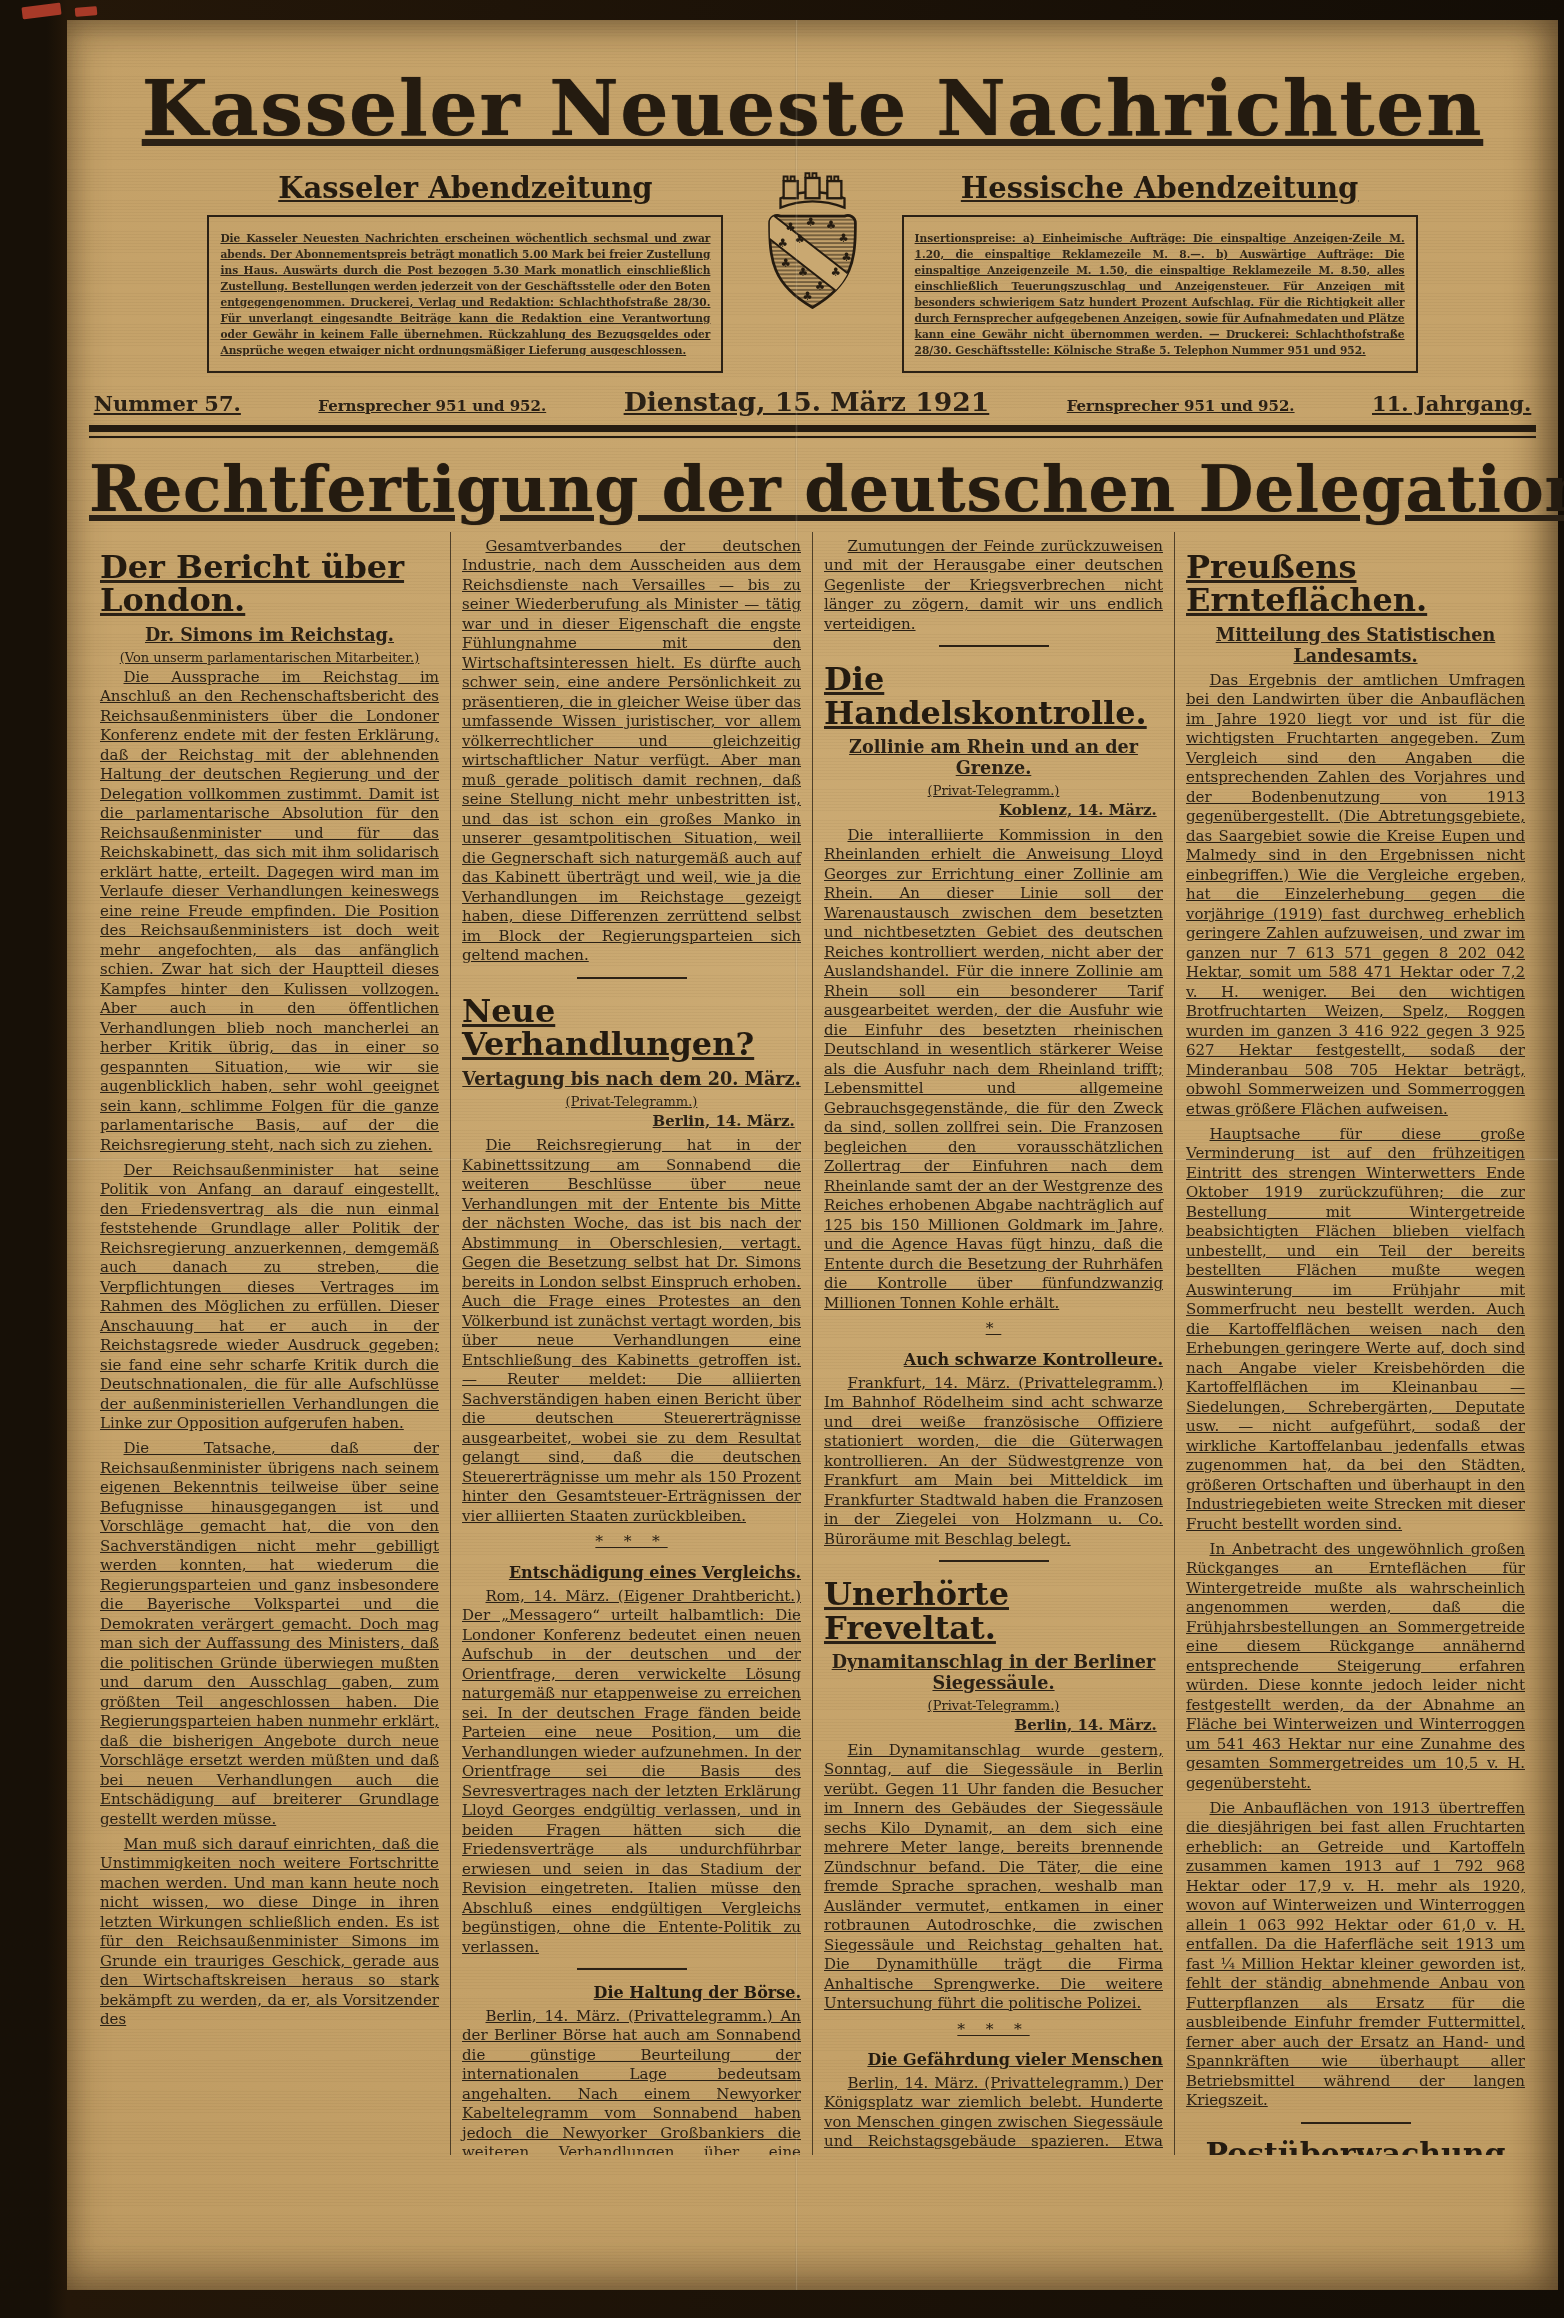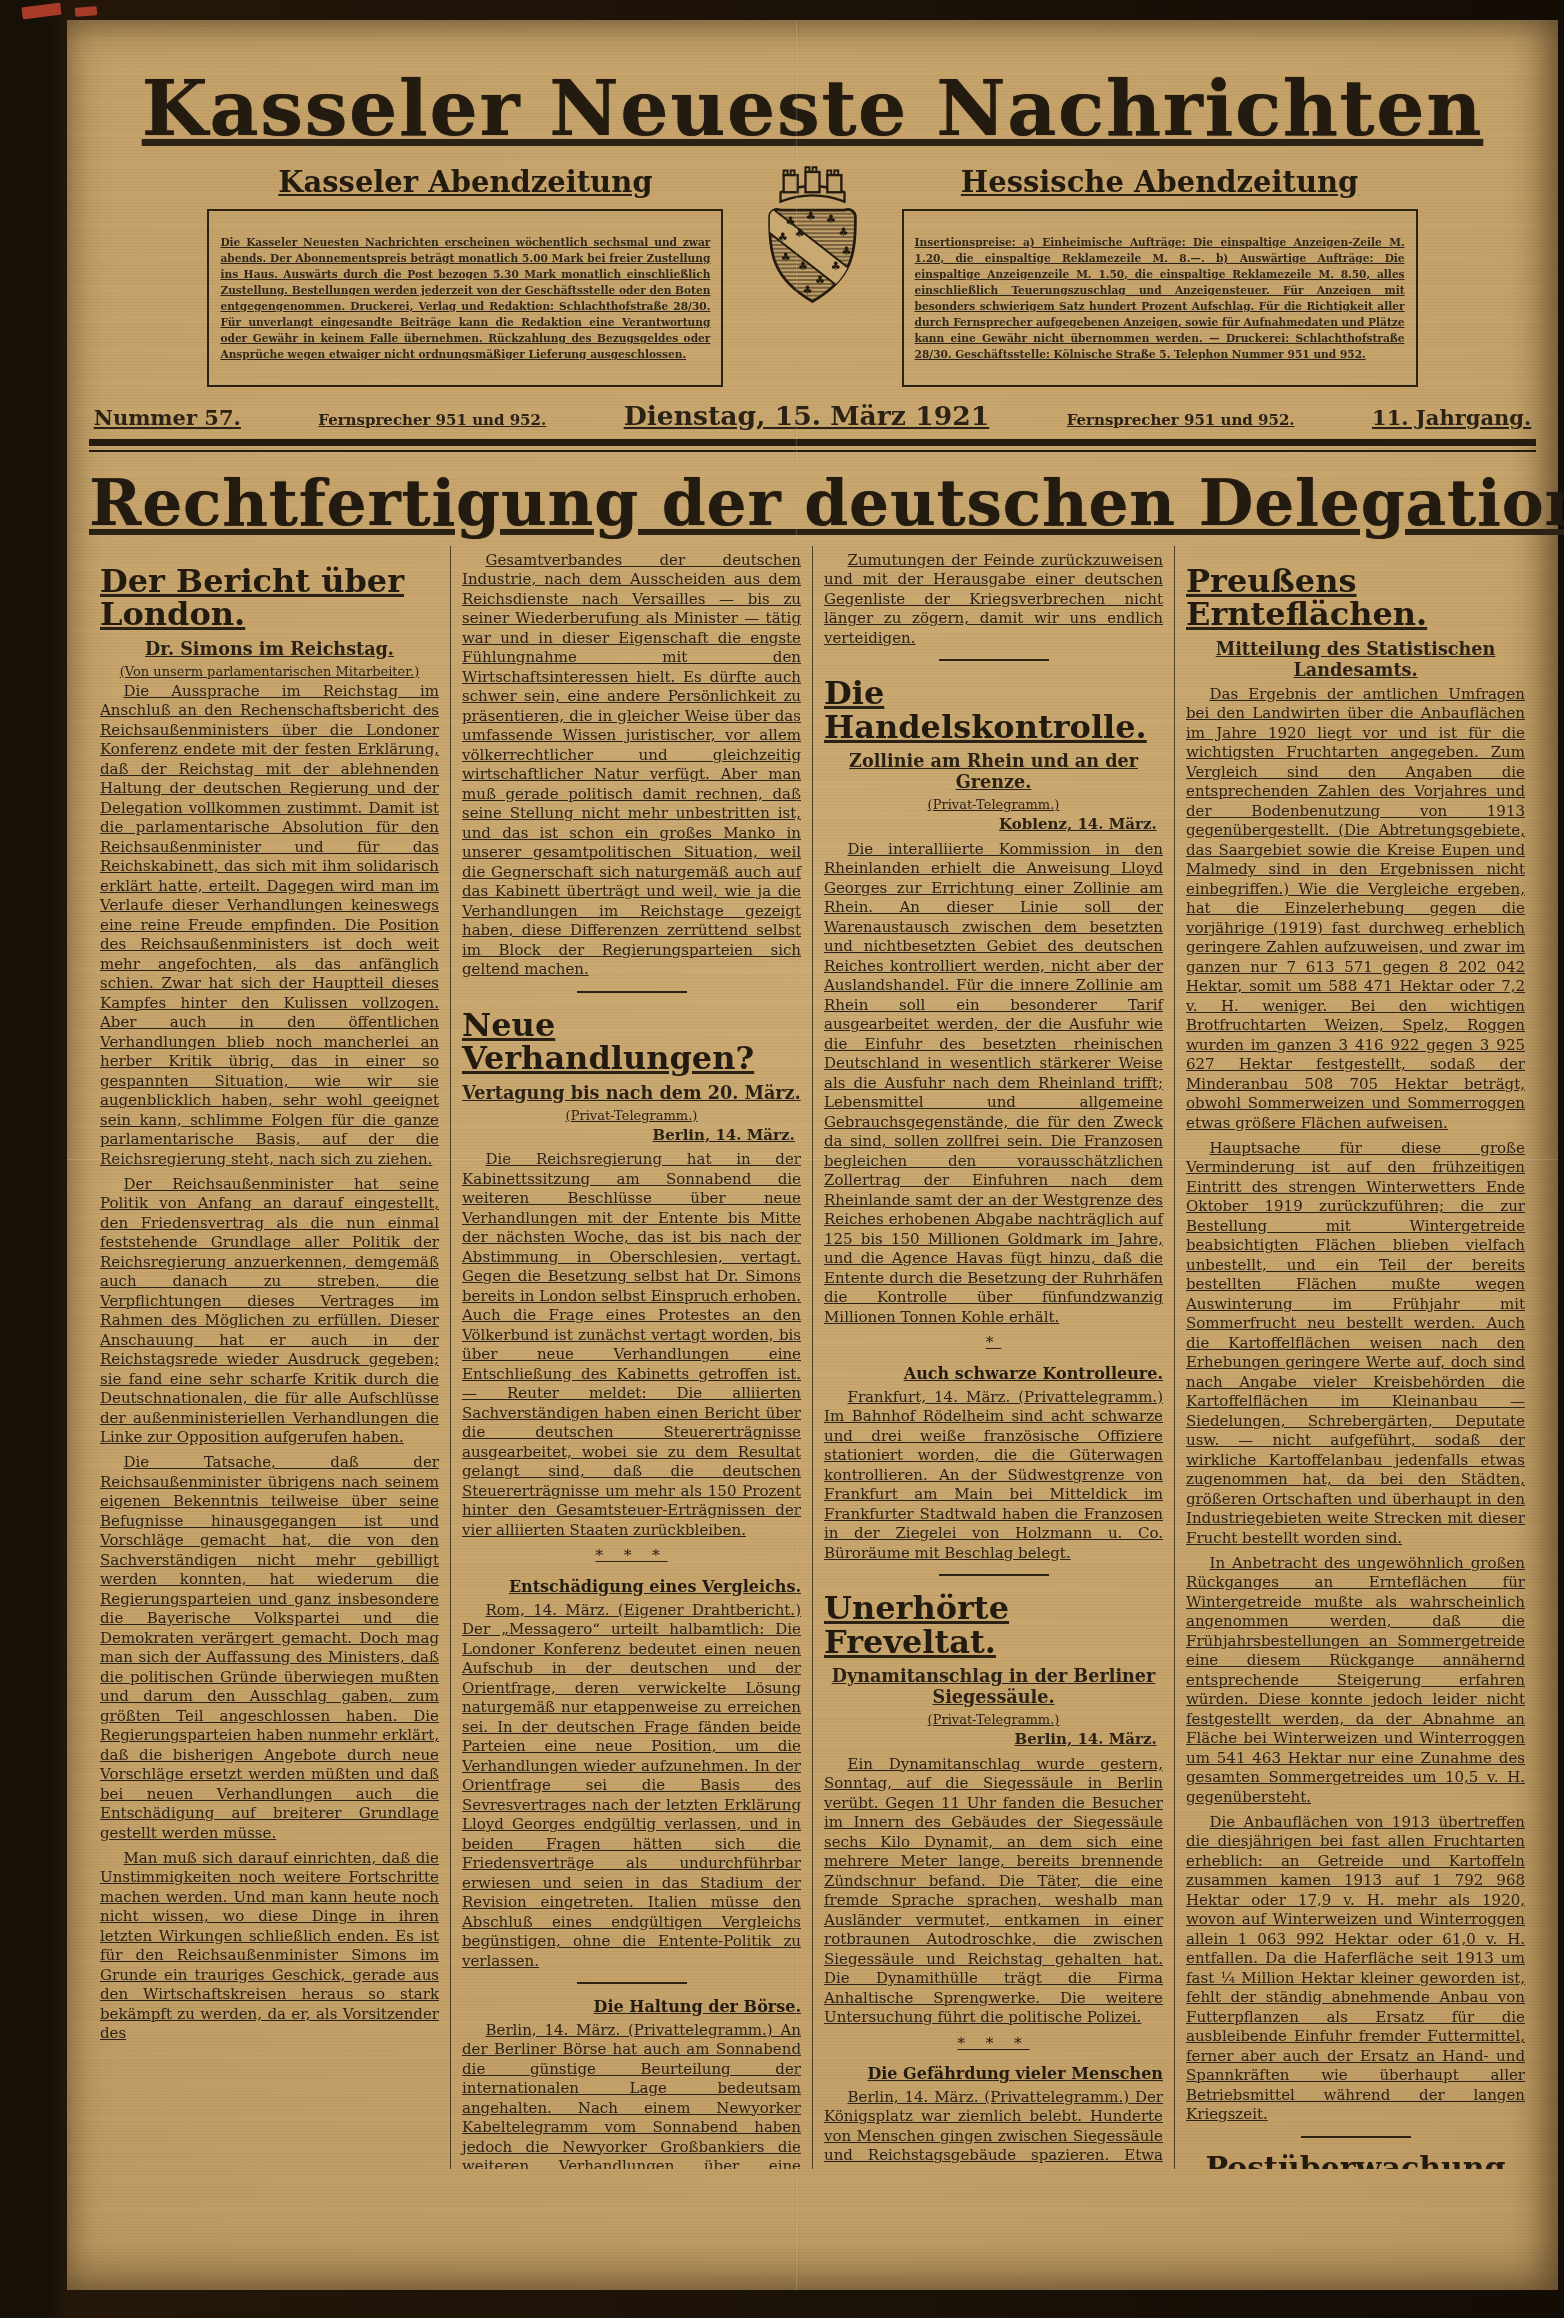--- a/index.html
+++ b/index.html
@@ -19,25 +19,25 @@
   }
   .crease-v{position:absolute;top:0;bottom:0;width:3.1px;pointer-events:none;
     background:linear-gradient(90deg, rgba(0,0,0,.10), rgba(255,245,220,.14), rgba(0,0,0,.07));}
   .crease-h{position:absolute;left:0;right:0;height:3.1px;pointer-events:none;
     background:linear-gradient(180deg, rgba(0,0,0,.08), rgba(255,245,220,.12), rgba(0,0,0,.06));}
   .masthead-title{
     text-align:center;margin:44px 0 7.8px;font-size:76px;font-weight:bold;
     letter-spacing:1.6px;color:#241b10;text-shadow:0 0 0.8px rgba(36,27,16,.8);
     white-space:nowrap;
   }
-  .masthead-row{display:flex;justify-content:center;align-items:flex-start;gap:26.6px;margin-top:12px;}
+  .masthead-row{display:flex;justify-content:center;align-items:flex-start;gap:26.6px;margin-top:18px;}
   .mast-side{width:516px;display:flex;flex-direction:column;align-items:center;}
   .mast-subtitle{font-size:29px;font-weight:bold;color:#241b10;margin-bottom:9.4px;white-space:nowrap;}
   .imprint-box{
-    border:2.3px solid #2b2115;padding:23px 11px;font-size:10.6px;line-height:1.52;
+    border:2.3px solid #2b2115;padding:13px 11px;font-size:10.6px;line-height:1.52;
     text-align:justify;color:#32281a;font-weight:bold;
   }
   .crest-wrap{width:125px;display:flex;justify-content:center;margin-top:-4.7px;}
   .dateline-row{
     display:flex;justify-content:space-between;align-items:baseline;
     margin:12.5px 4.7px 0;white-space:nowrap;
   }
   .dl-num{font-size:21px;font-weight:bold;}
   .dl-phone{font-size:15px;font-weight:bold;}
   .dl-date{font-size:26.6px;font-weight:bold;}

